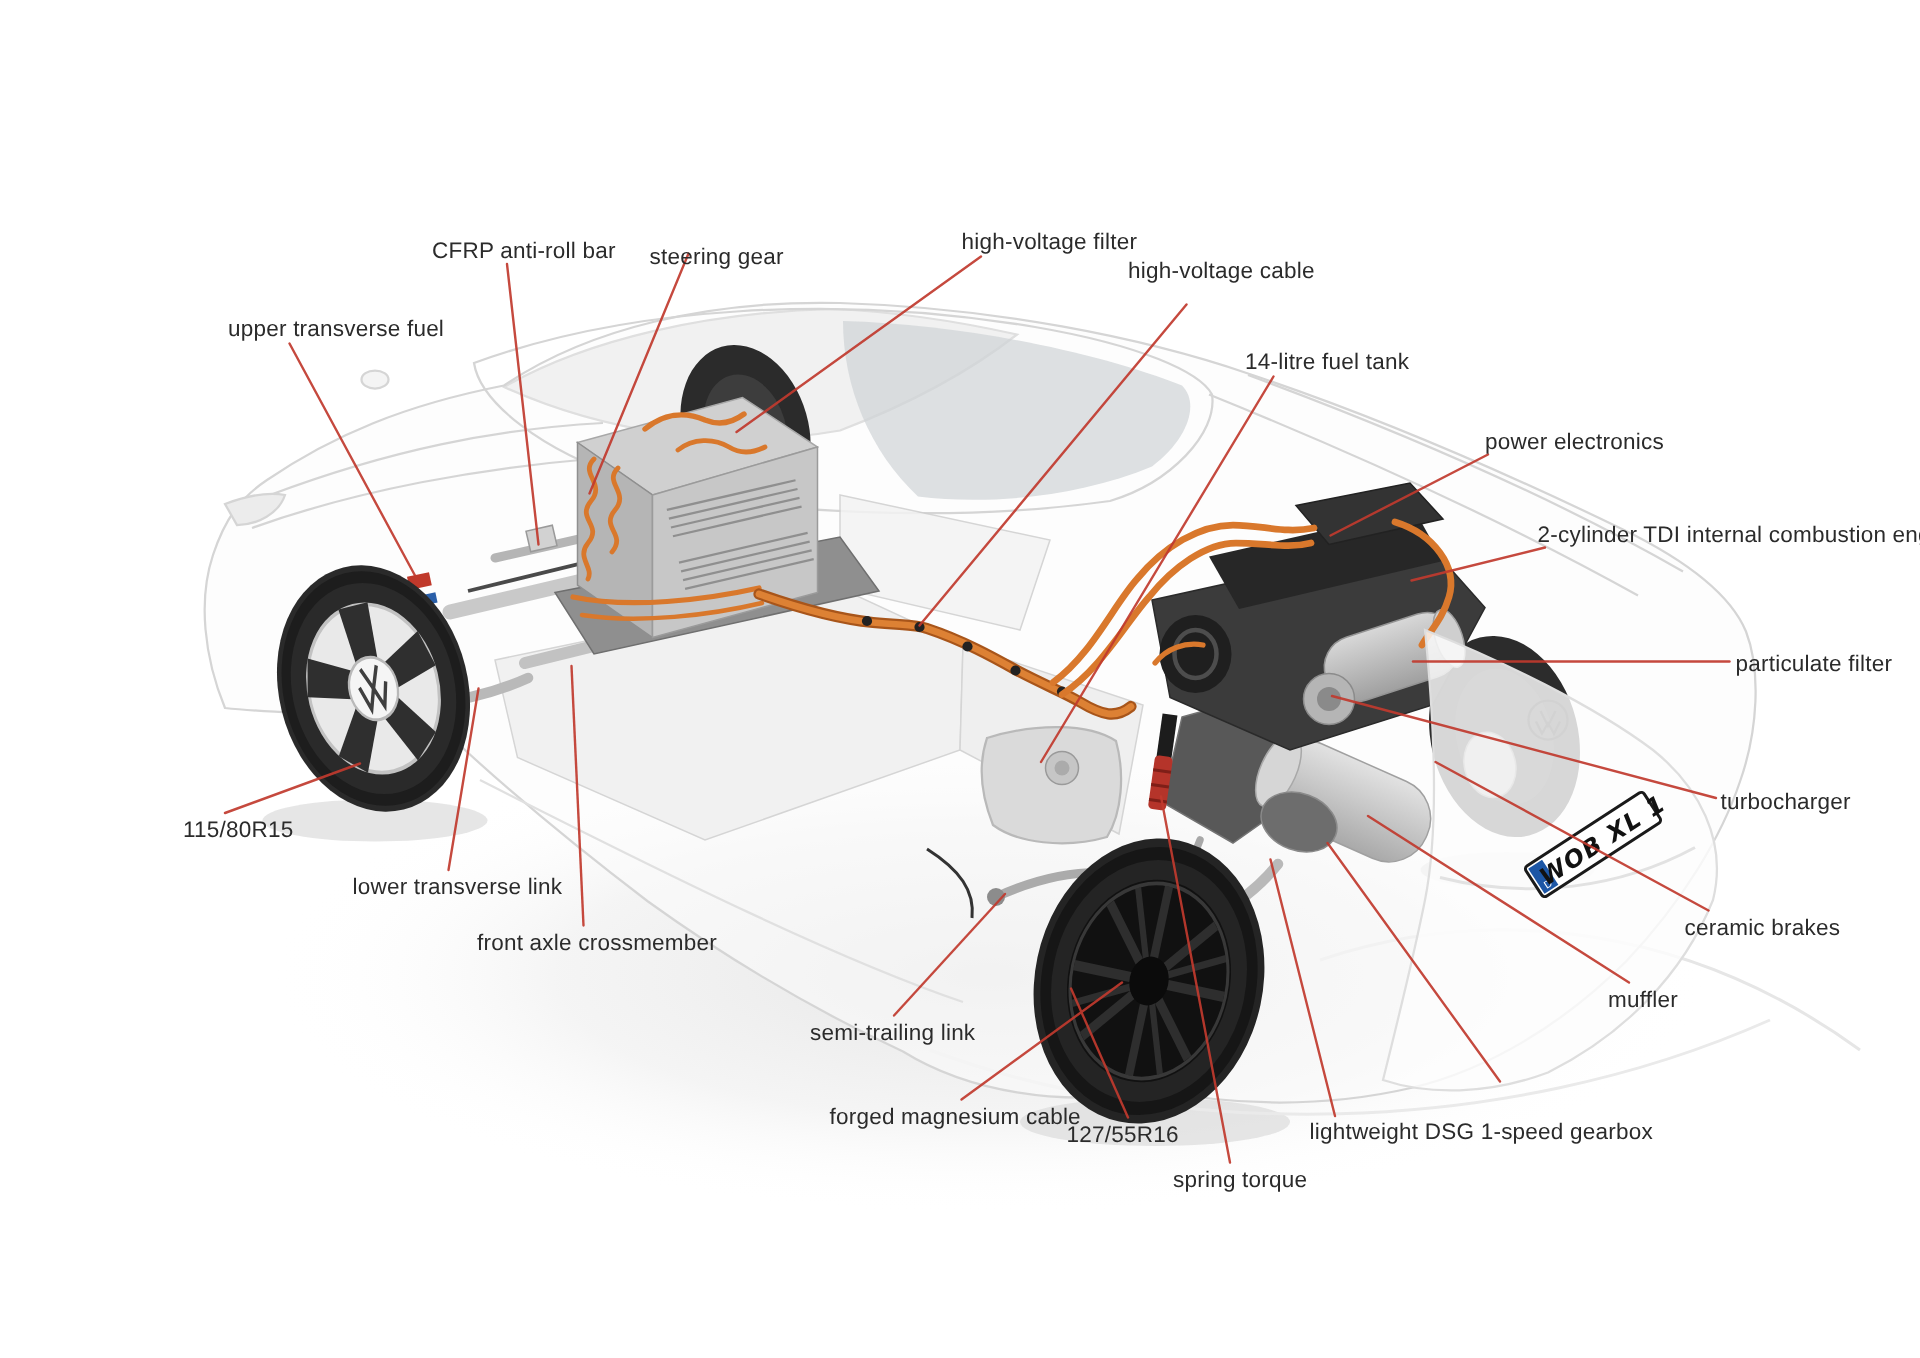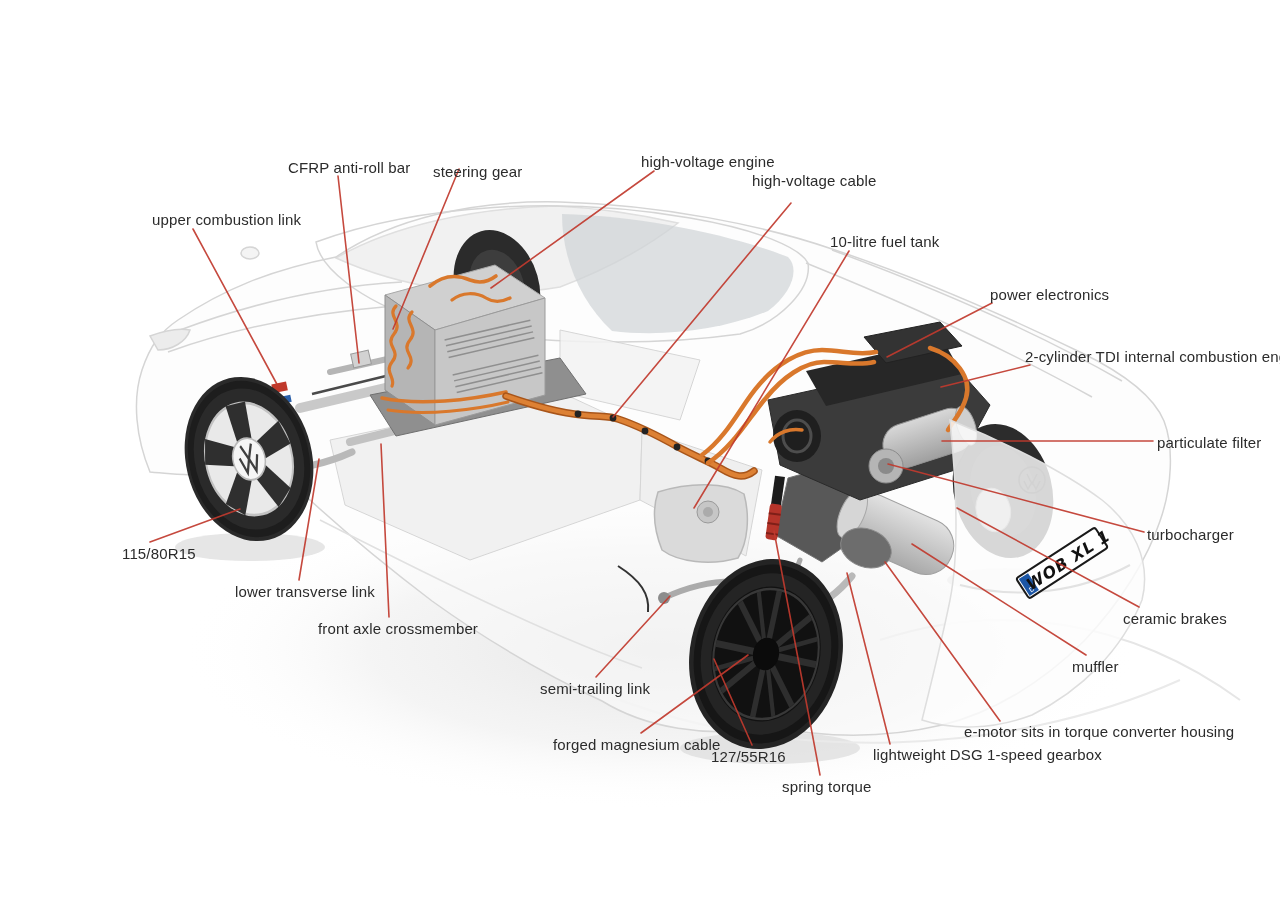--- a/index.html
+++ b/index.html
@@ -262,35 +262,34 @@
     <line x1="1086" y1="655" x2="912" y2="544"></line>
     <line x1="596" y1="677" x2="670" y2="596"></line>
     <line x1="641" y1="733" x2="748" y2="655"></line>
     <line x1="752" y1="745" x2="714" y2="659"></line>
     <line x1="820" y1="775" x2="774" y2="531"></line>
     <line x1="890" y1="744" x2="847" y2="573"></line>
     <line x1="1000" y1="721" x2="885" y2="562"></line>
   </g>
 </svg>
 
-<div class="lbl" style="left:152px;top:211px">upper combustion link</div>
+<div class="lbl" style="left:152px;top:211px">upper transverse fuel</div>
 <div class="lbl" style="left:288px;top:159px">CFRP anti-roll bar</div>
 <div class="lbl" style="left:433px;top:163px">steering gear</div>
-<div class="lbl" style="left:641px;top:153px">high-voltage engine</div>
+<div class="lbl" style="left:641px;top:153px">high-voltage filter</div>
 <div class="lbl" style="left:752px;top:172px">high-voltage cable</div>
-<div class="lbl" style="left:830px;top:233px">10-litre fuel tank</div>
+<div class="lbl" style="left:830px;top:233px">14-litre fuel tank</div>
 <div class="lbl" style="left:990px;top:286px">power electronics</div>
 <div class="lbl" style="left:1025px;top:348px">2-cylinder TDI internal combustion engine</div>
 <div class="lbl" style="left:1157px;top:434px">particulate filter</div>
 <div class="lbl" style="left:1147px;top:526px">turbocharger</div>
 <div class="lbl" style="left:122px;top:545px">115/80R15</div>
 <div class="lbl" style="left:235px;top:583px">lower transverse link</div>
 <div class="lbl" style="left:318px;top:620px">front axle crossmember</div>
 <div class="lbl" style="left:1123px;top:610px">ceramic brakes</div>
 <div class="lbl" style="left:1072px;top:658px">muffler</div>
 <div class="lbl" style="left:540px;top:680px">semi-trailing link</div>
 <div class="lbl" style="left:553px;top:736px">forged magnesium cable</div>
 <div class="lbl" style="left:711px;top:748px">127/55R16</div>
 <div class="lbl" style="left:782px;top:778px">spring torque</div>
 <div class="lbl" style="left:873px;top:746px">lightweight DSG 1-speed gearbox</div>
-<div class="lbl" style="left:964px;top:723px">e-motor sits in torque converter housing</div>
 
 </div>
 
 </body></html>

